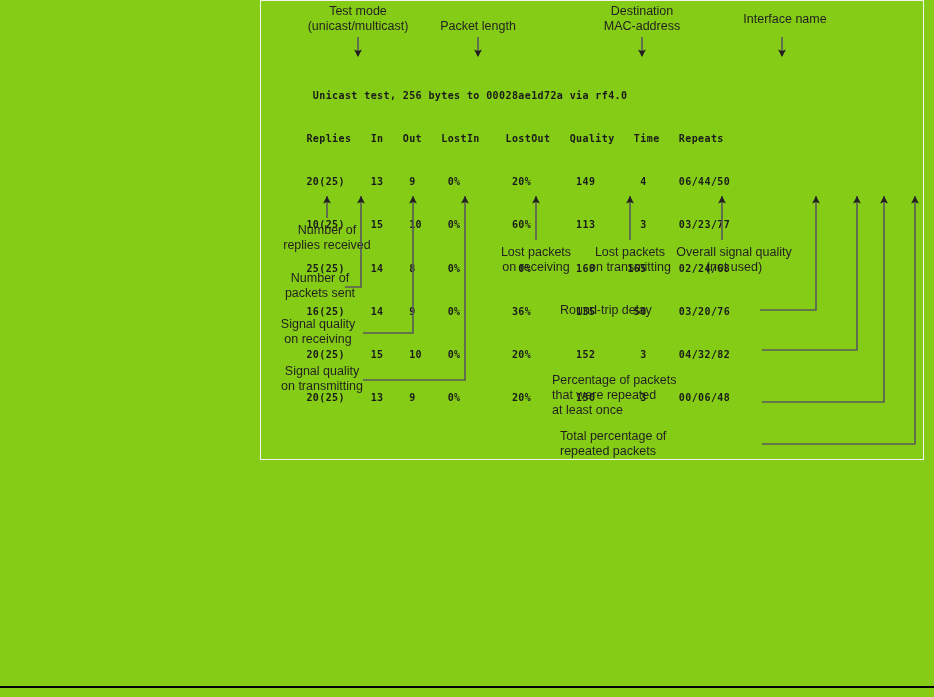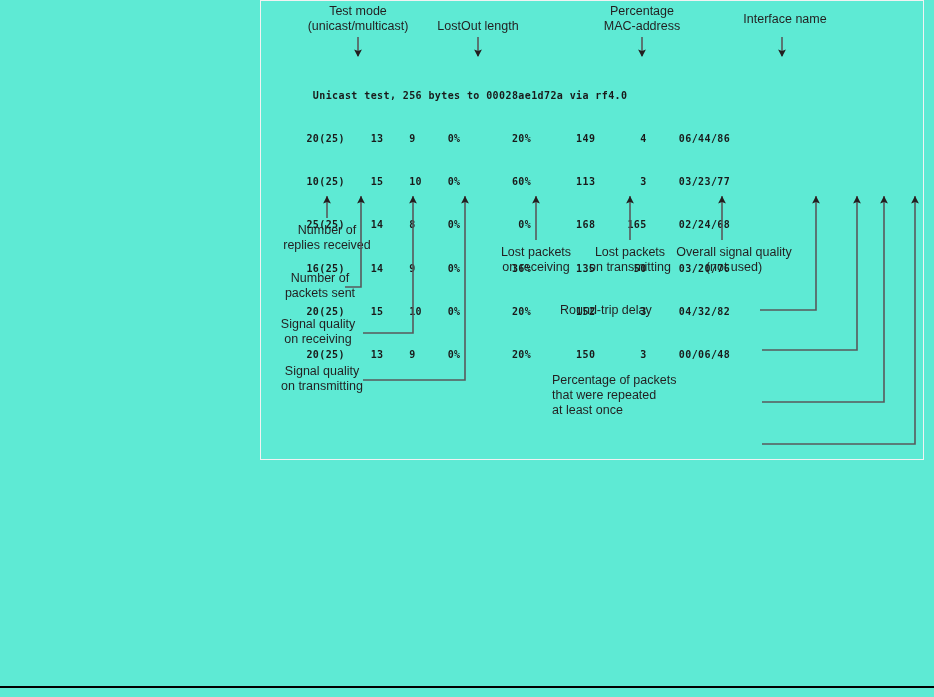--- a/index.html
+++ b/index.html
@@ -10,21 +10,21 @@
   }
   body {
     font-family: "Liberation Sans", sans-serif;
     color: #000000;
   }
   #page {
     position: relative;
     width: 934px;
     height: 697px;
     overflow: hidden;
-    background: #5eead4;
+    background: #84cc16;
   }
   
   #content-frame {
     position: absolute;
     left: 260px;
     top: 0px;
     width: 664px;
     height: 460px;
     border: 1px solid #f2f2f2;
     box-sizing: border-box;
@@ -79,30 +79,31 @@
 </head>
 <body>
 
 <div id="page">
 
   <div id="content-frame"></div>
 
   <div class="caption c-center" style="left:358px; top:4px; width:150px;">Test mode
 (unicast/multicast)</div>
 
-  <div class="caption c-center" style="left:478px; top:19px; width:130px;">LostOut length</div>
+  <div class="caption c-center" style="left:478px; top:19px; width:130px;">Packet length</div>
 
-  <div class="caption c-center" style="left:642px; top:4px; width:140px;">Percentage
+  <div class="caption c-center" style="left:642px; top:4px; width:140px;">Destination
 MAC-address</div>
 
   <div class="caption c-center" style="left:785px; top:12px; width:140px;">Interface name</div>
 
   <div id="console">
     <div class="line">  Unicast test, 256 bytes to 00028ae1d72a via rf4.0</div>
-    <div class="line"> 20(25)    13    9     0%        20%       149       4     06/44/86</div>
+    <div class="line"> Replies   In   Out   LostIn    LostOut   Quality   Time   Repeats</div>
+    <div class="line"> 20(25)    13    9     0%        20%       149       4     06/44/50</div>
     <div class="line"> 10(25)    15    10    0%        60%       113       3     03/23/77</div>
     <div class="line"> 25(25)    14    8     0%         0%       168     165     02/24/68</div>
     <div class="line"> 16(25)    14    9     0%        36%       135      50     03/20/76</div>
     <div class="line"> 20(25)    15    10    0%        20%       152       3     04/32/82</div>
     <div class="line"> 20(25)    13    9     0%        20%       150       3     00/06/48</div>
   </div>
 
   <div class="caption c-center" style="left:327px; top:223px; width:150px;">Number of
 replies received</div>
 
@@ -124,20 +125,22 @@
   <div class="caption c-center" style="left:734px; top:245px; width:160px;">Overall signal quality
 (not used)</div>
 
   <div class="caption c-right" style="left:560px; top:303px; width:195px;">Round-trip delay</div>
 
 
   <div class="caption c-right" style="left:552px; top:373px; width:195px;">Percentage of packets
 that were repeated
 at least once</div>
 
+  <div class="caption c-right" style="left:560px; top:429px; width:195px;">Total percentage of
+repeated packets</div>
 
   <svg id="overlay" viewBox="0 0 934 697">
     <defs>
       <marker id="arrowDown" markerWidth="9" markerHeight="9" refX="4.5" refY="8" orient="0" markerUnits="userSpaceOnUse">
         <path d="M4.5 9 L0.6 1.5 L4.5 3.1 L8.4 1.5 Z" fill="#231f20"></path>
       </marker>
       <marker id="arrowUp" markerWidth="9" markerHeight="9" refX="4.5" refY="0" orient="0" markerUnits="userSpaceOnUse">
         <path d="M4.5 0 L0.6 7.5 L4.5 5.9 L8.4 7.5 Z" fill="#231f20"></path>
       </marker>
     </defs>

